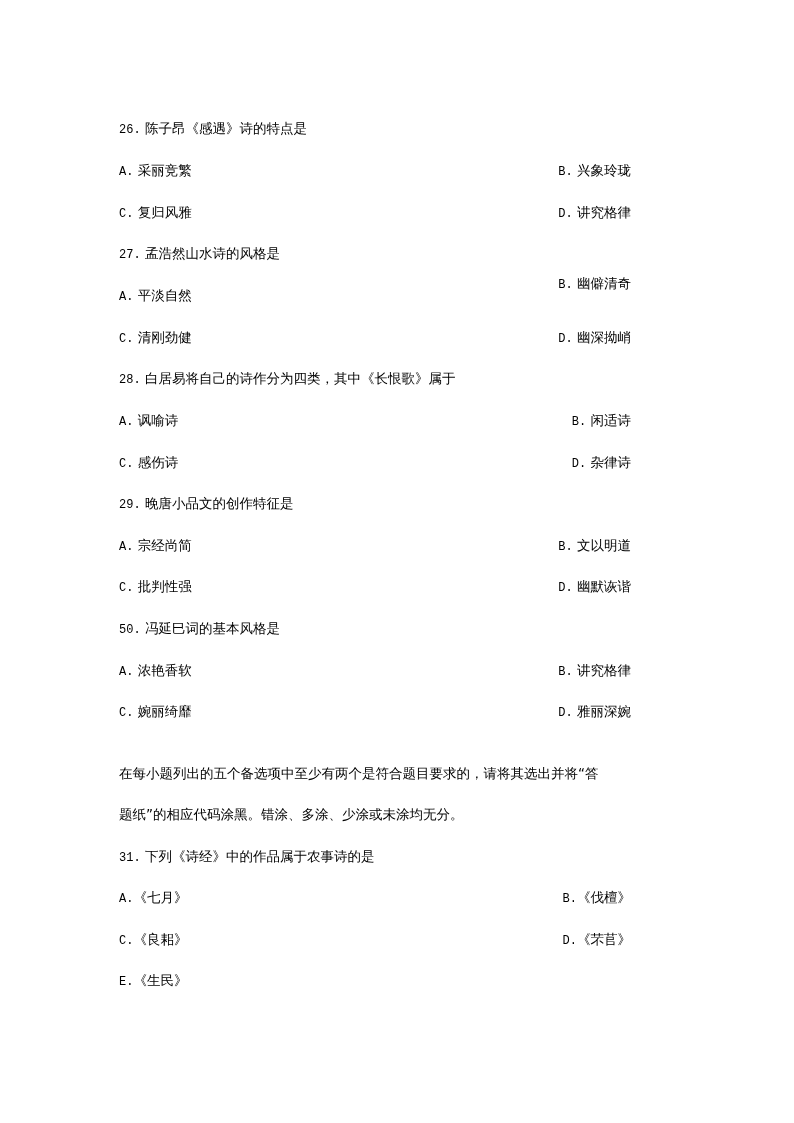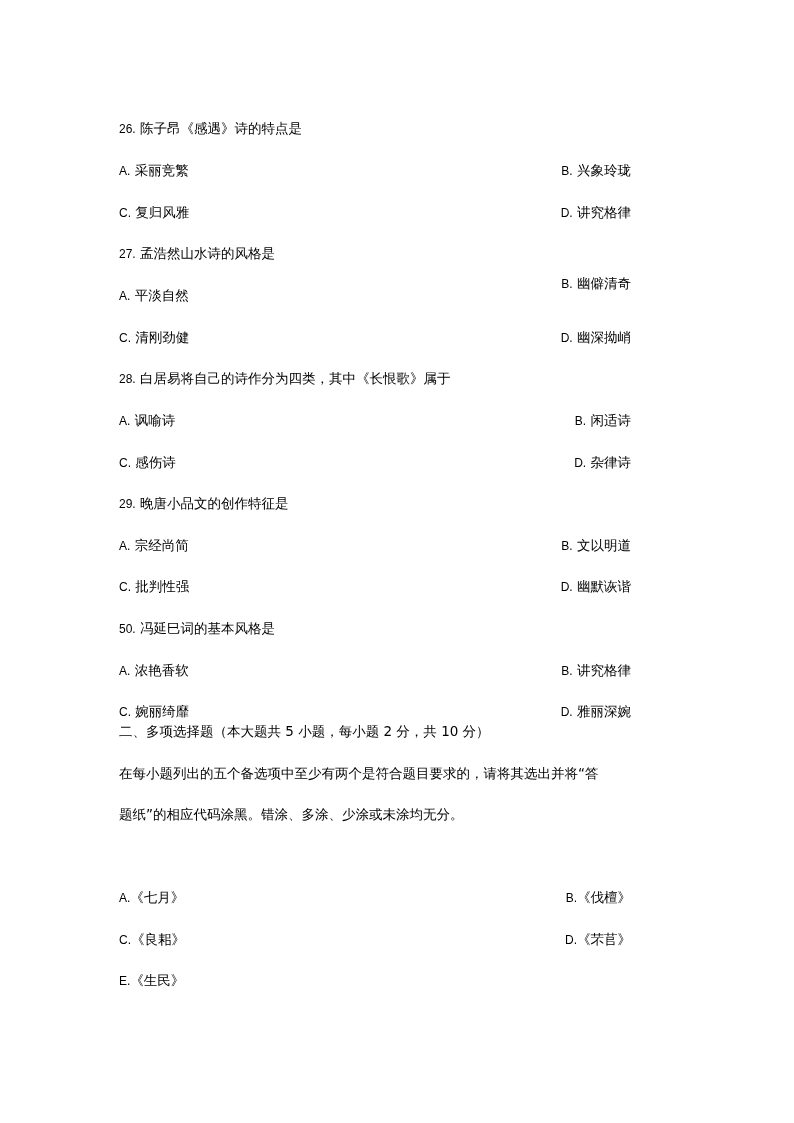--- a/index.html
+++ b/index.html
@@ -29,21 +29,21 @@
     white-space: nowrap;
   }
   .opt-right {
     position: absolute;
     right: 163px;
     font-size: 13.5px;
     line-height: 16px;
     white-space: nowrap;
   }
   .label {
-    font-family: Liberation Sans, sans-serif;
+    font-family: Liberation Mono, monospace;
     font-size: 12px;
   }
   .section-title {
     font-size: 13.5px;
   }
 </style>
 </head>
 <body>
 
 <div class="page">
@@ -146,24 +146,27 @@
   </div>
   <div class="line" style="top:703px">
     <span class="label">C.</span>
     <span>婉丽绮靡</span>
   </div>
   <div class="opt-right" style="top:703px">
     <span class="label">D.</span>
     <span>雅丽深婉</span>
   </div>
 
-  <div class="line section-title" style="top:723px">二、多项选择题（本大题共 5 小题，每小题 2 分，共 10 分）</div>
   <div class="line" style="top:765px">在每小题列出的五个备选项中至少有两个是符合题目要求的，请将其选出并将“答</div>
   <div class="line" style="top:806px">题纸”的相应代码涂黑。错涂、多涂、少涂或未涂均无分。</div>
 
+  <div class="line" style="top:848px">
+    <span class="label">31.</span>
+    <span>下列《诗经》中的作品属于农事诗的是</span>
+  </div>
   <div class="line" style="top:889px">
     <span class="label">A.</span><span>《七月》</span>
   </div>
   <div class="opt-right" style="top:889px">
     <span class="label">B.</span><span>《伐檀》</span>
   </div>
   <div class="line" style="top:931px">
     <span class="label">C.</span><span>《良耜》</span>
   </div>
   <div class="opt-right" style="top:931px">

